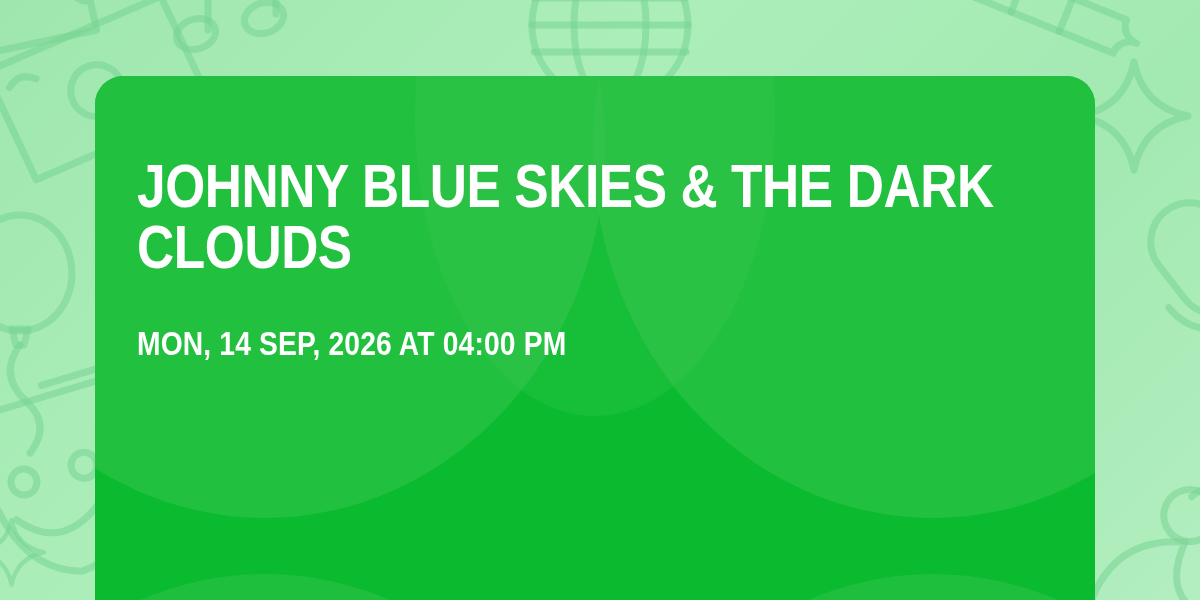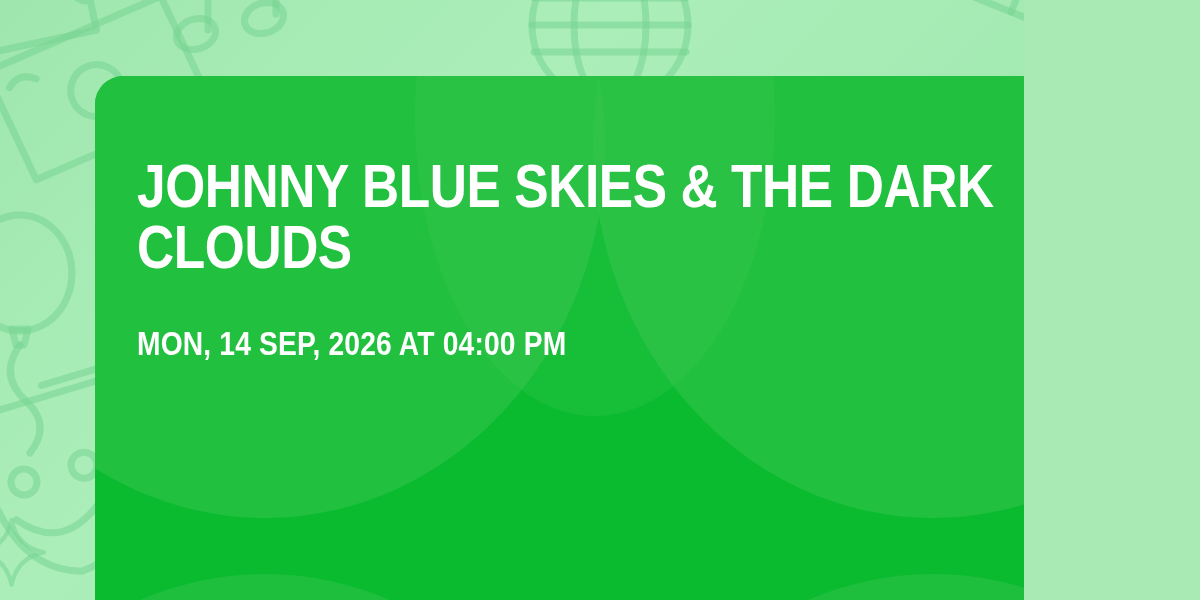--- a/index.html
+++ b/index.html
@@ -12,21 +12,21 @@
   }
 
   body {
     font-family:"Liberation Sans", sans-serif;
     background:#a8e9b4;
   }
 
   
   .stage {
     position:relative;
-    width:1024px;
+    width:1200px;
     height:600px;
     overflow:hidden;
     background:
       linear-gradient(135deg, #9fe6ae 0%, #aceeba 38%, #a3e9b2 70%, #b3eec0 100%);
   }
 
   
   .bg-pattern {
     position:absolute;
     inset:0;

